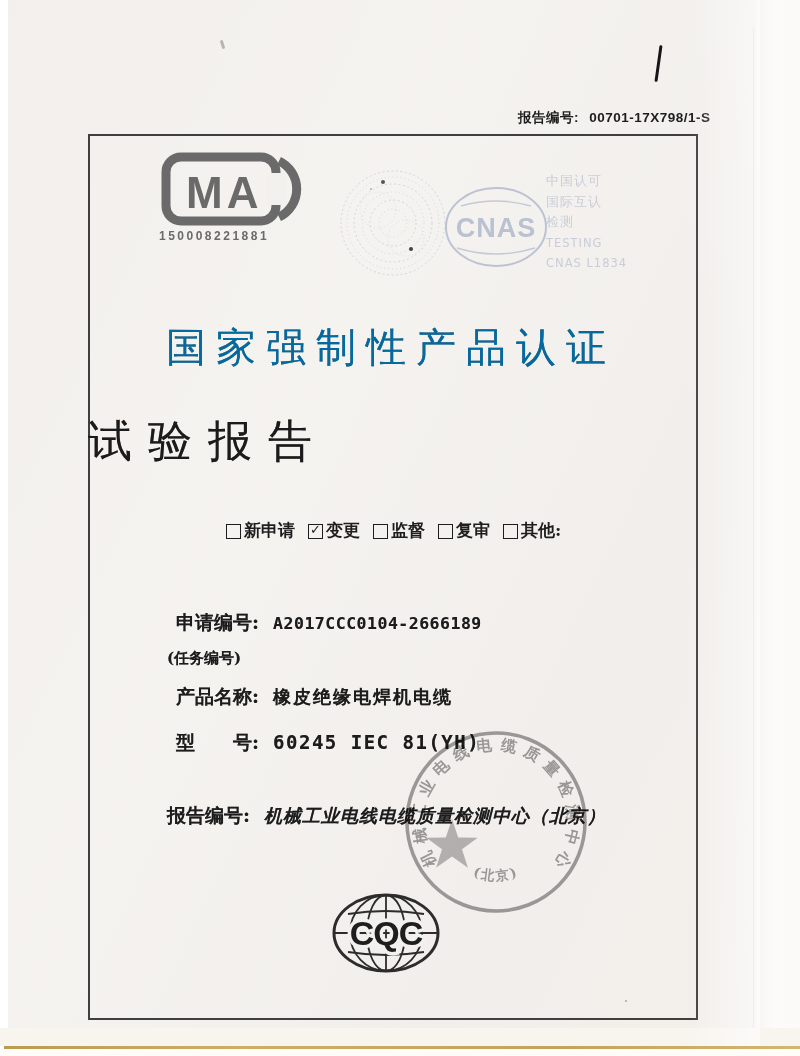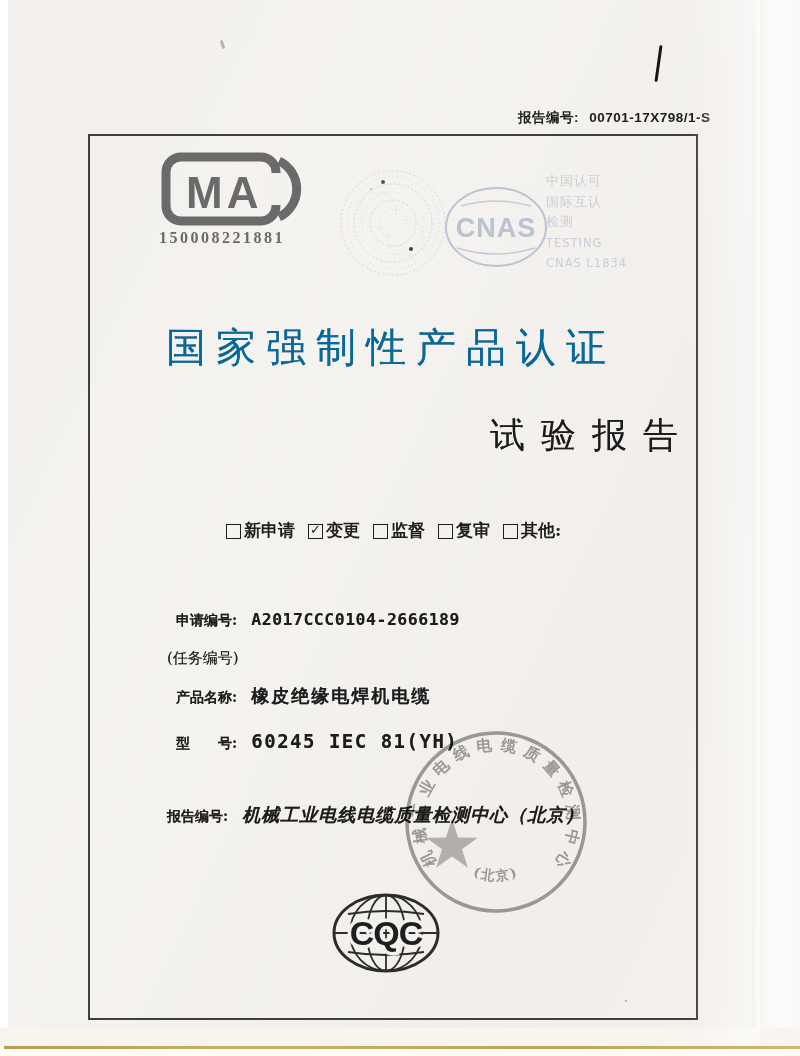--- a/index.html
+++ b/index.html
@@ -35,70 +35,70 @@
   .report-no{
     position:absolute;left:518px;top:109px;
     font-family:"Liberation Sans",sans-serif;font-weight:700;font-size:13.5px;
     letter-spacing:.5px;color:#1d1d1d;white-space:nowrap;
   }
 
   
   .cma{position:absolute;left:156px;top:148px;width:152px;height:86px;opacity:.88;}
   .cma-number{
     position:absolute;left:159px;top:229px;
-    font-family:Liberation Serif, serif;font-weight:600;font-size:16px;
+    font-family:Liberation Sans, sans-serif;font-weight:600;font-size:12px;
     letter-spacing:2.5px;color:#6a6a6a;
   }
 
   
   .guilloche{position:absolute;left:338px;top:168px;width:110px;height:110px;opacity:.8;}
   .cnas-oval{position:absolute;left:443px;top:184px;width:108px;height:88px;opacity:.9;}
   .cnas-lines{
     position:absolute;left:546px;top:171px;width:86px;
     font-family:"DejaVu Sans","Liberation Sans",sans-serif;
     font-weight:400;font-size:13px;line-height:20.5px;color:#c9cdd9;
     letter-spacing:1px;white-space:nowrap;
   }
 
   
   .doc-title{
     position:absolute;left:88px;top:320px;width:606px;text-align:center;
     font-size:40px;font-weight:500;letter-spacing:10px;color:#0369a1;
     text-shadow:0 0 .5px rgba(20,20,20,.55);white-space:nowrap;
   }
   .doc-subtitle{
-    position:absolute;left:88px;top:412px;width:606px;text-align:right;
-    font-size:35px;font-weight:500;letter-spacing:16px;color:#1b1b1b;
+    position:absolute;left:88px;top:412px;width:606px;text-align:left;
+    font-size:44px;font-weight:500;letter-spacing:16px;color:#1b1b1b;
     text-shadow:0 0 .5px rgba(20,20,20,.55);white-space:nowrap;
   }
 
   
   .check-row{
     position:absolute;left:226px;top:491px;display:flex;gap:13px;align-items:center;
     font-size:17px;font-weight:700;color:#1d1d1d;white-space:nowrap;
   }
   .check-item{display:flex;align-items:center;margin-top:28px;}
   .box{
     width:13px;height:13px;border:1.7px solid #1d1d1d;margin-right:3px;
     display:inline-flex;align-items:center;justify-content:center;position:relative;top:1px;
     font-size:13px;line-height:13px;font-family:"DejaVu Sans",sans-serif;
   }
   .box .mark{position:relative;top:-2px;left:0px;font-weight:700;}
 
   
   .field{position:absolute;white-space:nowrap;color:#1c1c1c;
     text-shadow:0 0 .4px rgba(20,20,20,.5);}
-  .field .lbl{font-size:14px;font-weight:700;}
+  .field .lbl{font-size:19px;font-weight:700;}
   .field .val-cjk{font-size:18px;font-weight:700;letter-spacing:2px;margin-left:9px;}
   .field .val-code{
     font-family:"DejaVu Sans Mono","Liberation Mono",monospace;
     font-size:16.5px;font-weight:700;letter-spacing:.5px;margin-left:9px;
   }
   .f-app{left:176px;top:610px;}
-  .f-task{left:167px;top:649px;font-size:15px;font-weight:400;}
+  .f-task{left:167px;top:649px;font-size:15px;font-weight:700;}
   .f-prod{left:176px;top:684px;}
   .f-model{left:176px;top:730px;}
   .f-org{left:167px;top:803px;}
 
   
   .seal{position:absolute;left:400px;top:726px;width:192px;height:192px;
     opacity:.82;mix-blend-mode:multiply;}
   .seal textPath, .seal text{fill:#8d8d8d;}
   .ring-text{font-size:15.5px;font-weight:700;letter-spacing:7.5px;
     font-family:"DejaVu Serif",serif;}

